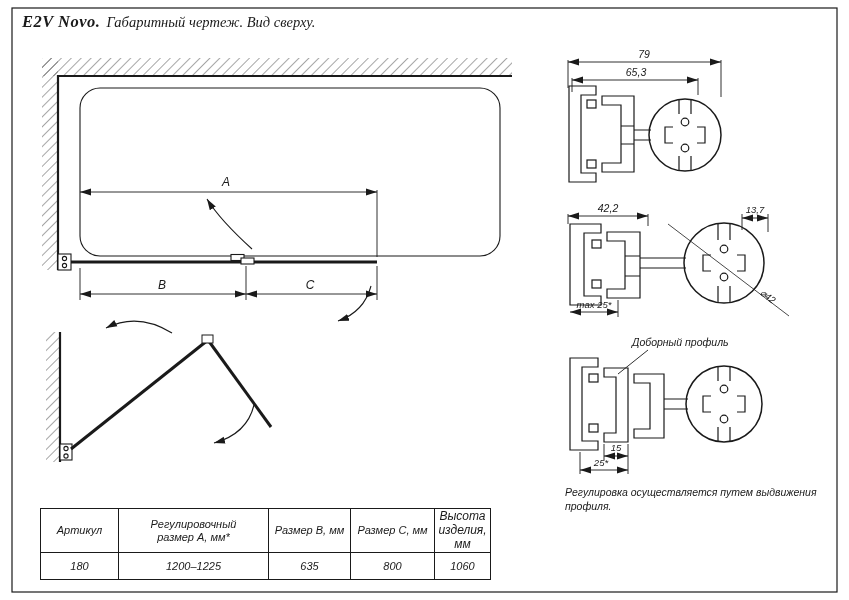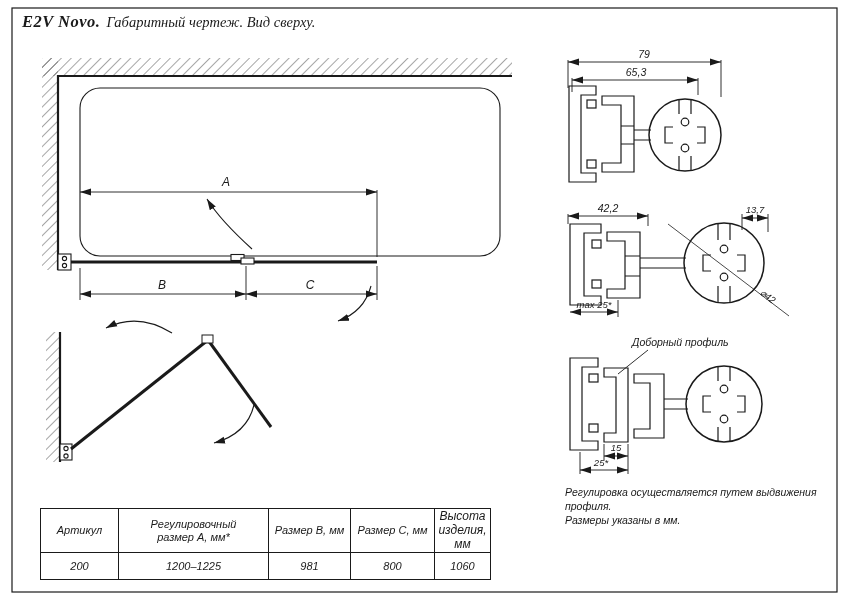--- a/index.html
+++ b/index.html
@@ -188,21 +188,20 @@
   <text class="sm" x="616" y="451">15</text>
   <text class="sm" x="601" y="466">25*</text>
 </svg>
 
 <div class="abs title">
   <span class="model">E2V Novo.</span><span class="rest">Габаритный чертеж. Вид сверху.</span>
 </div>
 
 <div class="abs notes">
   <div>Регулировка осуществляется путем выдвижения профиля.</div>
-  <div>Размеры указаны в мм.</div>
   <div class="gap"></div>
 </div>
 
 <table class="size">
   <colgroup>
     <col style="width:78px">
       <col style="width:150px">
       <col style="width:82px">
       <col style="width:84px">
       <col style="width:56px">
@@ -212,20 +211,20 @@
     <th>Артикул</th>
     <th>Регулировочный
 размер А, мм*</th>
     <th>Размер В, мм</th>
     <th>Размер С, мм</th>
     <th class="tall">Высота
 изделия,
 мм</th>
   </tr>
   <tr>
-    <td>200</td>
+    <td>180</td>
     <td>1200–1225</td>
-    <td>981</td>
+    <td>635</td>
     <td>800</td>
     <td>1060</td>
   </tr>
 </tbody>
   </table>
 
 </body></html>

